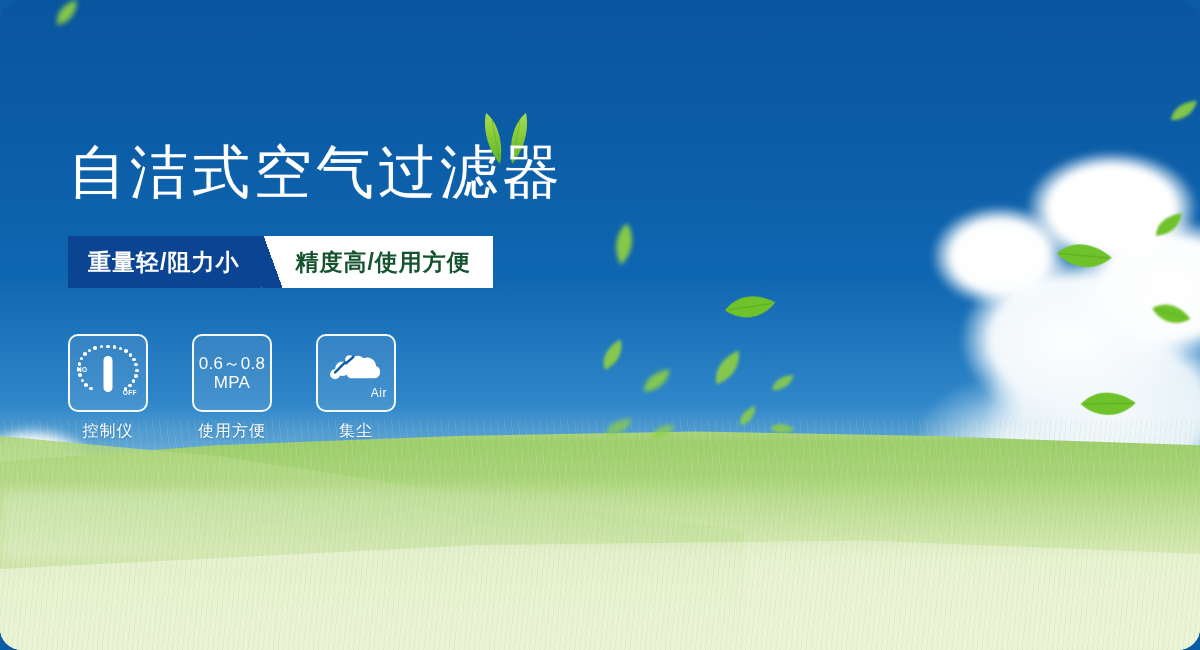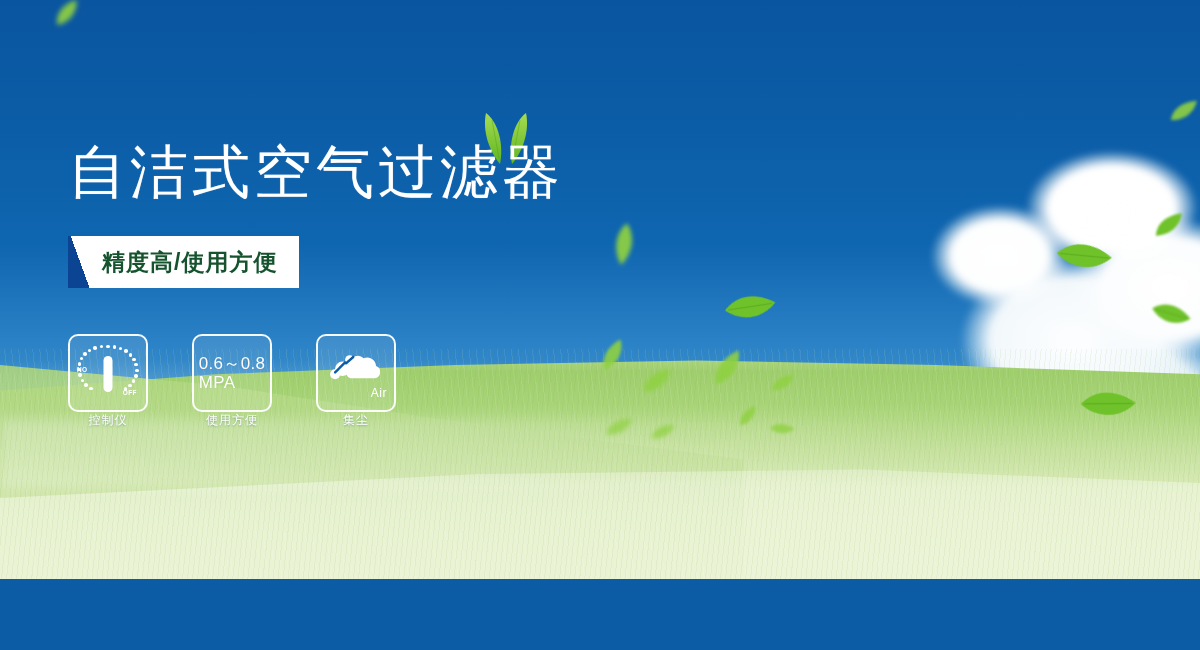--- a/index.html
+++ b/index.html
@@ -2,33 +2,34 @@
 <html><head>
 <meta charset="utf-8">
 <title>Banner</title>
 <style>
   * { margin:0; padding:0; box-sizing:border-box; }
   html,body { width:1200px; height:650px; overflow:hidden; background:#0b5ba5; }
   body { font-family:"Liberation Sans","DejaVu Sans",sans-serif; }
 
   #banner {
     position:relative;
-    width:1200px; height:579px;
+    width:1200px; height:650px;
     overflow:hidden;
     
     background:
       linear-gradient(to bottom,
         #0a55a0 0%,
         #0b5ba5 18%,
         #0f66b0 42%,
         #2f86c9 62%,
         #79b6dd 72%,
         #bcd9e9 78%,
         #cfe4ea 80%,
         #cfe4ea 100%);
+    border-radius: 22px;
   }
 
   
   .cloud { position:absolute; border-radius:50%; filter:blur(0px); }
 
   
   #cloud-right {
     position:absolute; right:-40px; top:120px; width:320px; height:400px;
     background:
       radial-gradient(ellipse 120px 80px at 60% 22%, #ffffff 0%, #ffffff 52%, rgba(255,255,255,0) 72%),
@@ -183,27 +184,27 @@
     border:2px solid rgba(255,255,255,.95);
     border-radius:10px;
     background:rgba(255,255,255,.10);
     display:flex; flex-direction:column;
     align-items:center; justify-content:center;
     color:#ffffff;
     position:relative;
     overflow:hidden;
   }
   .feature-text {
-    text-align:left; line-height:1.12;
+    text-align:center; line-height:1.12;
     font-size:17px; font-weight:400; letter-spacing:.3px;
     text-shadow:0 0 1px rgba(0,0,0,.12);
   }
   .feature-text .l2 { display:block; }
   .feature-label {
-    color:#ffffff; font-size:12px;
+    margin-top:9px; color:#ffffff; font-size:16px;
     letter-spacing:1px; white-space:nowrap; font-weight:500;
     text-shadow:0 1px 2px rgba(10,60,110,.35);
   }
 
   
   .gauge { position:relative; width:62px; height:58px; }
   .gauge .dot { position:absolute; width:3.6px; height:3.6px; border-radius:50%; background:#fff; }
   .gauge .needle {
     position:absolute; left:50%; top:12px; transform:translateX(-50%);
     width:9px; height:36px; border-radius:5px; background:#fff;
@@ -291,20 +292,21 @@
       <path d="M30 54 C20 42 12 22 16 3 C28 12 34 34 30 54 Z" fill="url(#spg)"></path>
       <path d="M42 54 C52 42 60 22 56 3 C44 12 38 34 42 54 Z" fill="url(#spg)"></path>
       <path d="M22 10 L29 48" stroke="#4ea018" stroke-width="1" opacity=".45" fill="none"></path>
       <path d="M50 10 L43 48" stroke="#4ea018" stroke-width="1" opacity=".45" fill="none"></path>
     </svg>
   </div>
 
   <div id="headline">自洁式空气过滤器</div>
 
   <div id="subtitle-bar">
+    <div id="subtitle-left">重量轻/阻力小</div>
     <div id="subtitle-wedge"></div>
     <div id="subtitle-right">精度高/使用方便</div>
   </div>
 
   <div id="features">
 
     <div class="feature">
       <div class="feature-box">
         <div class="gauge">
           <span class="dot" style="left:29.2px;top:0.6px"></span>

